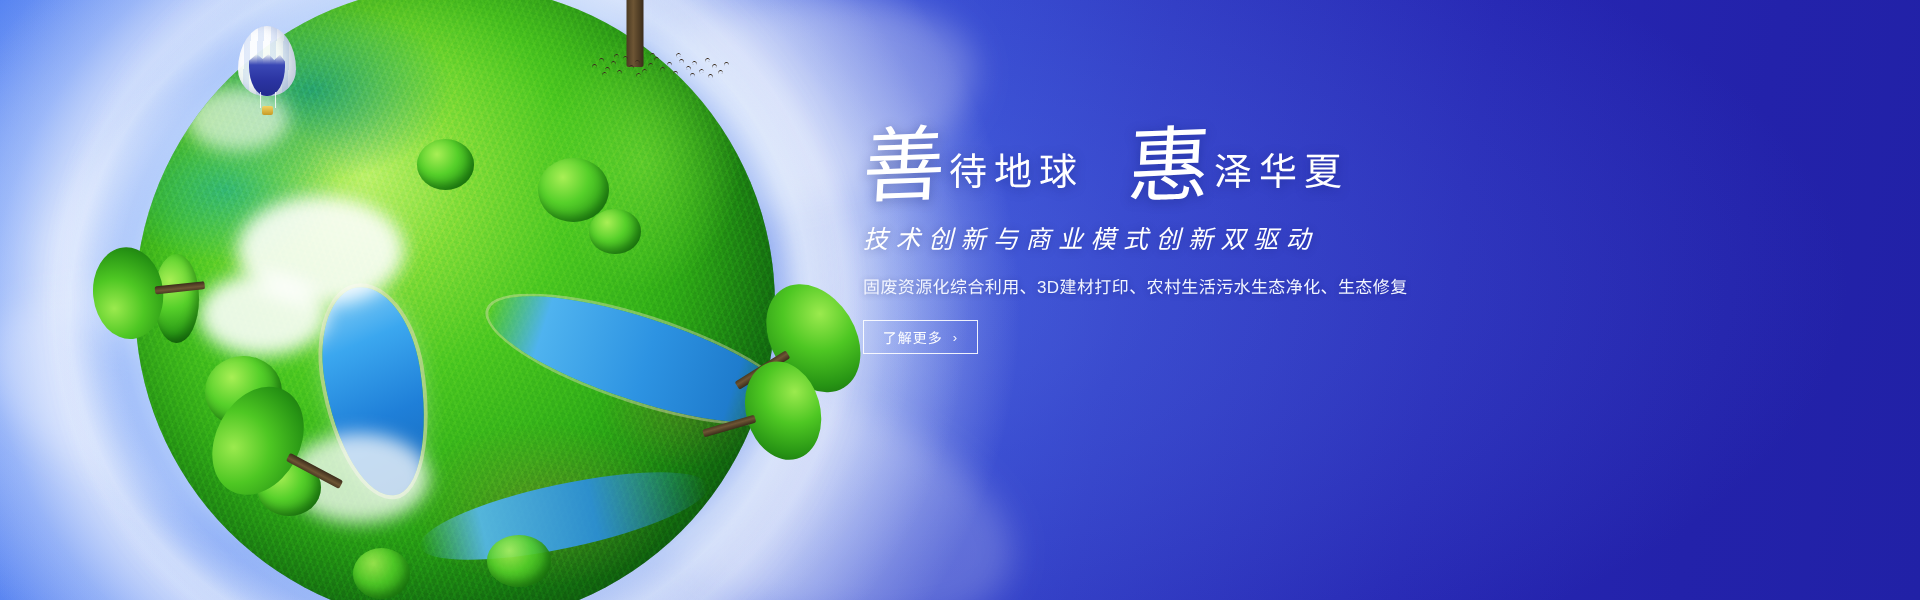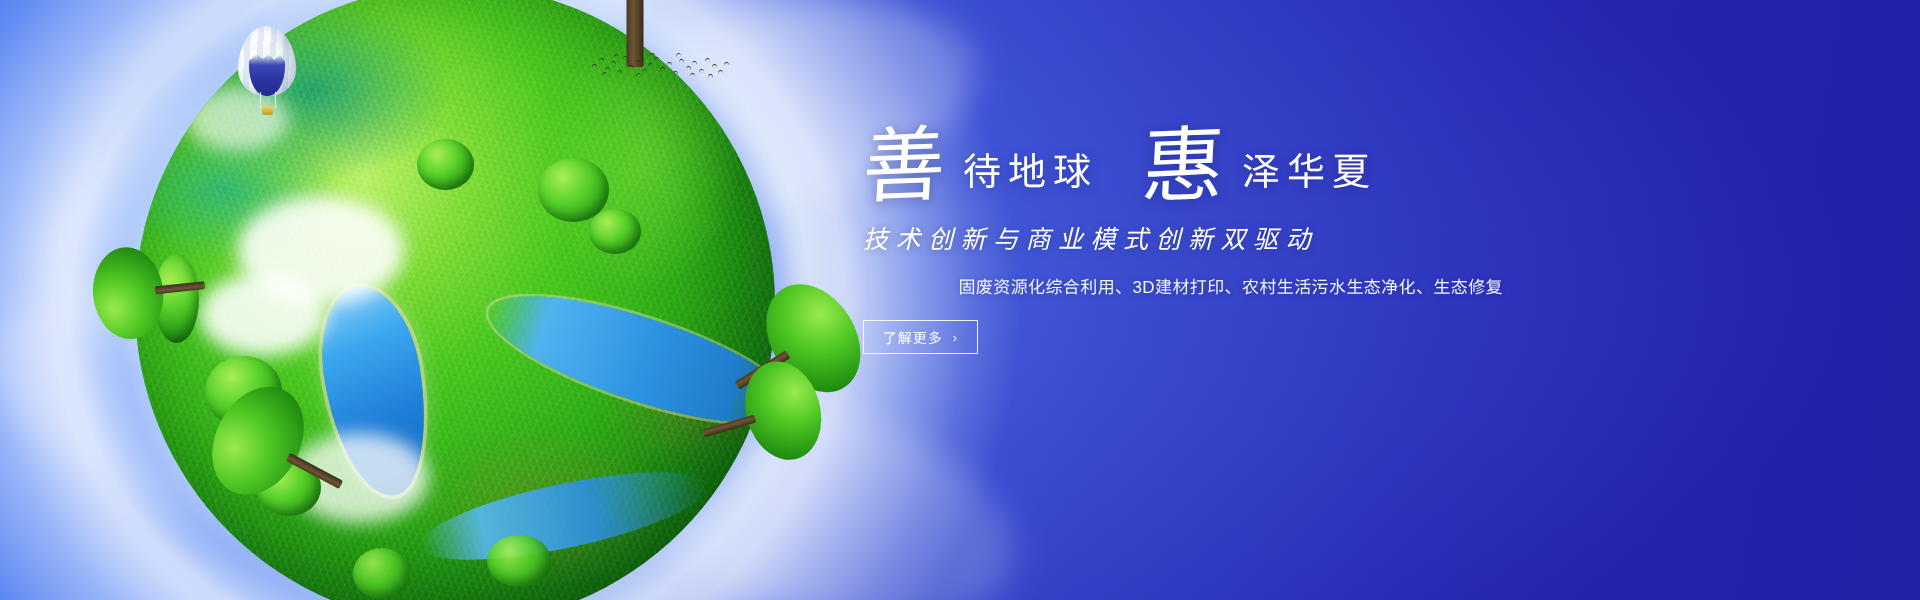--- a/index.html
+++ b/index.html
@@ -137,34 +137,33 @@
   .kanji-big{
     font-family:"DejaVu Serif","Liberation Serif",serif;
     font-size:82px;line-height:0.92;font-weight:400;
     letter-spacing:0;
     transform:skewX(-5deg) rotate(-2deg);
     display:inline-block;margin-right:4px;
   }
   .kanji-small{
     font-family:"DejaVu Serif","Liberation Serif",serif;
     font-size:38px;line-height:1;letter-spacing:7px;
-    padding-bottom:12px;display:inline-block;margin-left:14px;
+    padding-bottom:12px;display:inline-block;
   }
   .hl-gap{display:inline-block;width:44px;}
   .subtitle{
     margin-top:16px;font-size:25px;letter-spacing:7.5px;
     font-weight:300;color:#ffffff;white-space:nowrap;
     text-shadow:0 1px 8px rgba(10,20,90,0.3);
     font-style:italic;
   }
   .desc{
     margin-top:18px;font-size:17px;letter-spacing:0.4px;
     color:#f2f5ff;white-space:nowrap;
     text-shadow:0 1px 6px rgba(10,20,90,0.3);
-    text-align:right;
   }
   .cta{
     margin-top:22px;display:inline-flex;align-items:center;justify-content:center;
     gap:10px;width:115px;height:34px;
     border:1px solid rgba(255,255,255,0.9);
     color:#fff;font-size:14px;letter-spacing:1px;
     background:transparent;cursor:pointer;
     box-sizing:border-box;
   }
   .cta .chev{font-size:13px;line-height:1;opacity:.95;}

